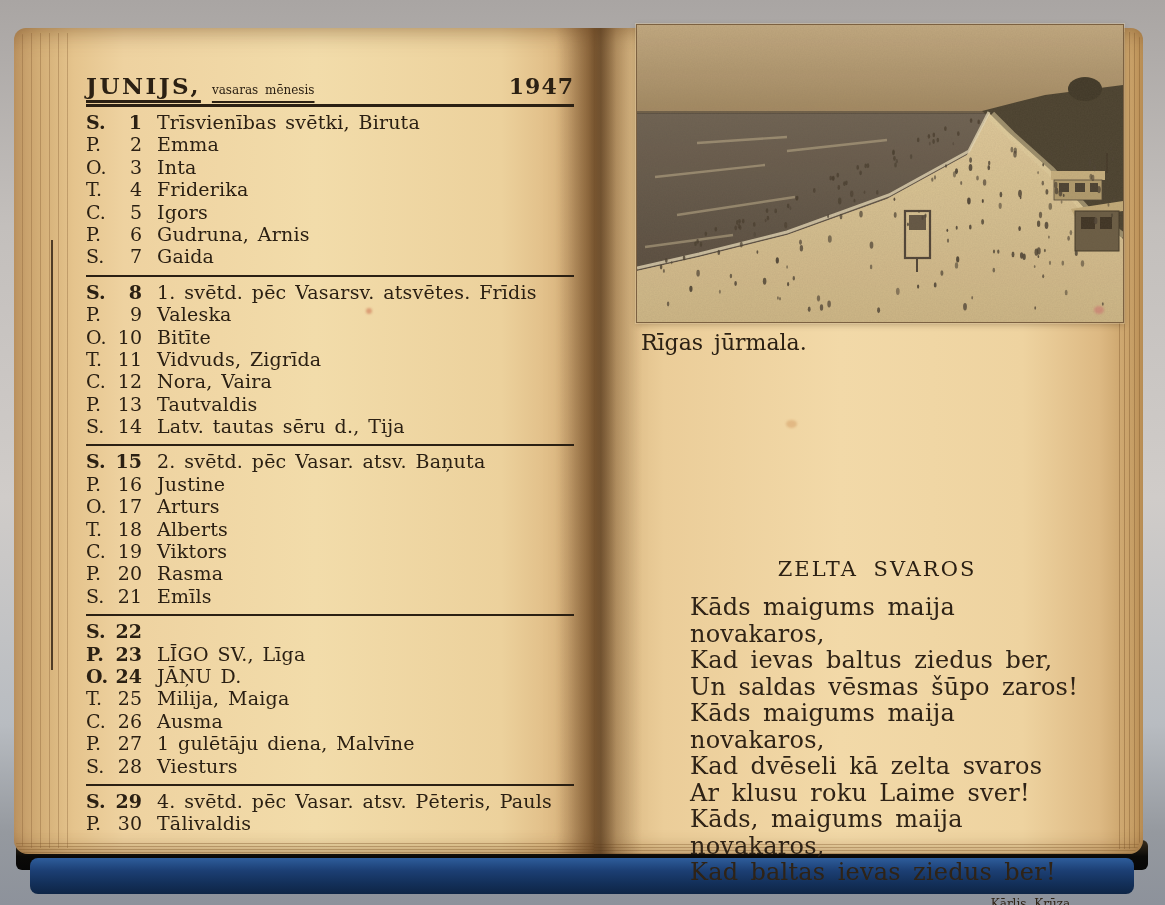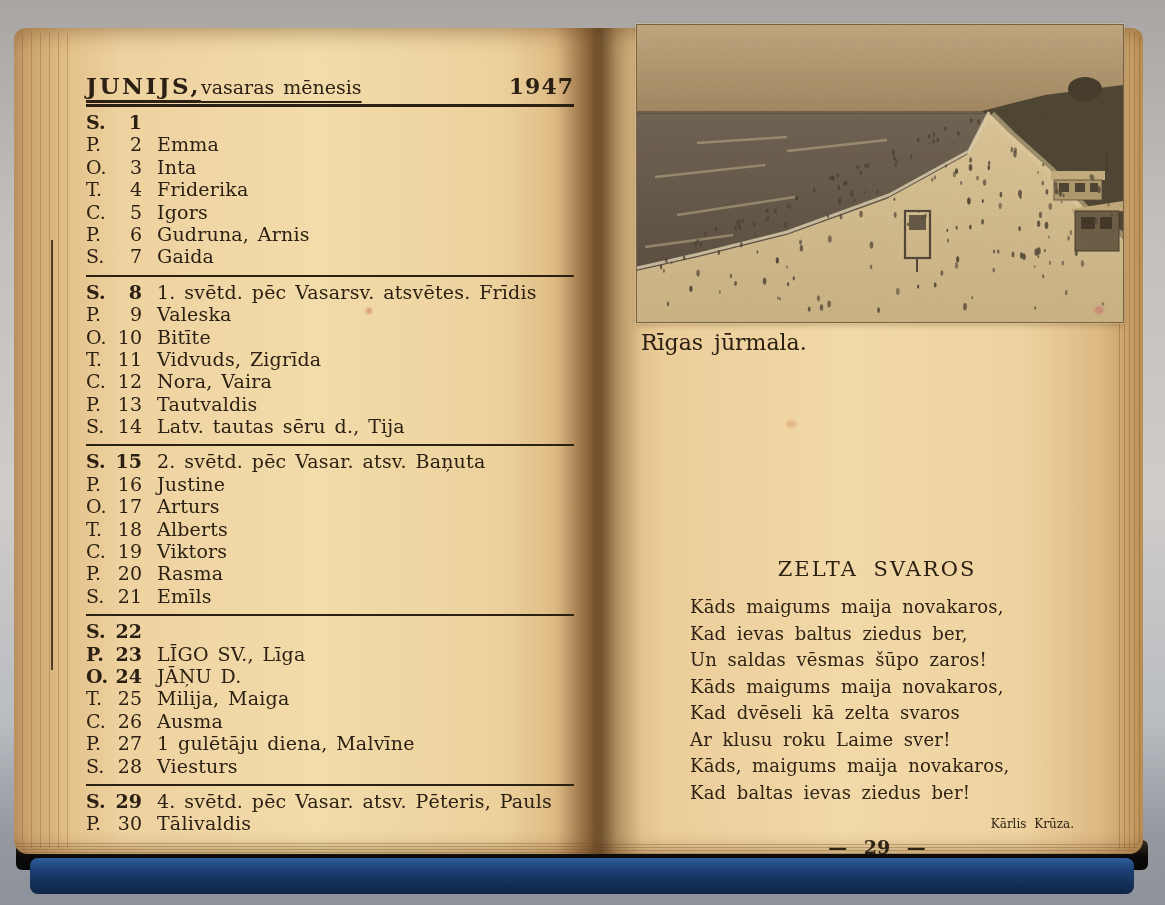--- a/index.html
+++ b/index.html
@@ -56,39 +56,39 @@
   .stain-1{left:1094px;top:306px;width:10px;height:8px;background:rgba(205,95,105,.45);}
   .stain-2{left:786px;top:420px;width:11px;height:8px;background:rgba(195,125,65,.32);}
   .stain-3{left:366px;top:308px;width:6px;height:6px;background:rgba(185,70,45,.4);}
   
   .cal{position:absolute;left:86px;top:72px;width:488px;color:var(--ink);}
   .cal-header{
     display:flex;align-items:baseline;border-bottom:3px solid var(--ink);padding-bottom:5px;
   }
   .cal-month{font-weight:bold;font-size:23px;letter-spacing:2.5px;
     text-decoration:underline;text-decoration-thickness:2.5px;text-underline-offset:6px;}
-  .cal-subtitle{font-size:19px;word-spacing:3px;
+  .cal-subtitle{font-size:12px;margin-left:11px;word-spacing:3px;
     text-decoration:underline;text-decoration-thickness:2px;text-underline-offset:7px;}
   .cal-year{margin-left:auto;font-weight:bold;font-size:22px;letter-spacing:1px;}
   .week{padding:4px 0 7px;}
   .week + .week{border-top:2.5px solid var(--ink);}
   .cal-row{display:flex;align-items:baseline;height:22.4px;font-size:19px;line-height:22.4px;white-space:nowrap;}
   .c-day{width:27px;}
   .c-num{width:29px;text-align:right;margin-right:15px;}
   .c-text{flex:1;letter-spacing:.2px;word-spacing:2.5px;}
   .bold-row .c-day,.bold-row .c-num{font-weight:bold;}
   
   .photo{position:absolute;left:636px;top:24px;width:486px;height:297px;
     border:1px solid #7c6141;box-shadow:0 0 0 1px rgba(240,220,180,.35), 0 2px 6px rgba(70,45,20,.3);
     background:#cbb489;}
   .photo svg{display:block;}
   .caption{position:absolute;left:641px;top:330px;font-size:22px;color:var(--ink);word-spacing:4px;}
   .poem{position:absolute;left:654px;top:524px;width:446px;color:#32261608;color:#32261 6;color:#322616;margin-top:33px;}
   .poem-title{text-align:center;font-size:21px;letter-spacing:2px;word-spacing:7px;margin-bottom:13px;color:var(--ink);}
-  .poem-line{font-size:18px;line-height:26.5px;padding-left:36px;word-spacing:4.5px;letter-spacing:.2px;color:#2f2316;}
+  .poem-line{font-size:24px;line-height:26.5px;padding-left:36px;word-spacing:4.5px;letter-spacing:.2px;color:#2f2316;}
   .poem-author{text-align:right;padding-right:26px;margin-top:11px;font-size:12px;word-spacing:4px;color:#2f2316;}
   .pagenum{text-align:center;margin-top:5px;font-size:19px;word-spacing:10px;color:#2f2316;font-weight:bold;}
 </style>
 </head>
 <body>
 
 <div class="scene">
 
   <div class="book-shadow"></div>
   <div class="book-cover"></div>
@@ -109,20 +109,21 @@
       <span class="cal-month">JUNIJS,</span>
       <span class="cal-subtitle">vasaras mēnesis</span>
       <span class="cal-year">1947</span>
     </div>
 
     <section class="week">
 
         <div class="cal-row bold-row">
           <span class="c-day">S.</span>
           <span class="c-num">1</span>
+          <span class="c-text">Trīsvienības svētki, Biruta</span>
         </div>
 
         <div class="cal-row">
           <span class="c-day">P.</span>
           <span class="c-num">2</span>
           <span class="c-text">Emma</span>
         </div>
 
         <div class="cal-row">
           <span class="c-day">O.</span>

